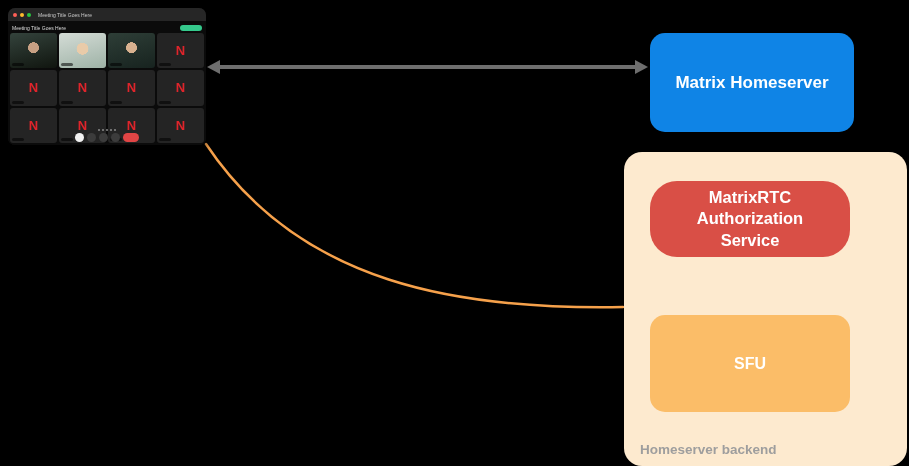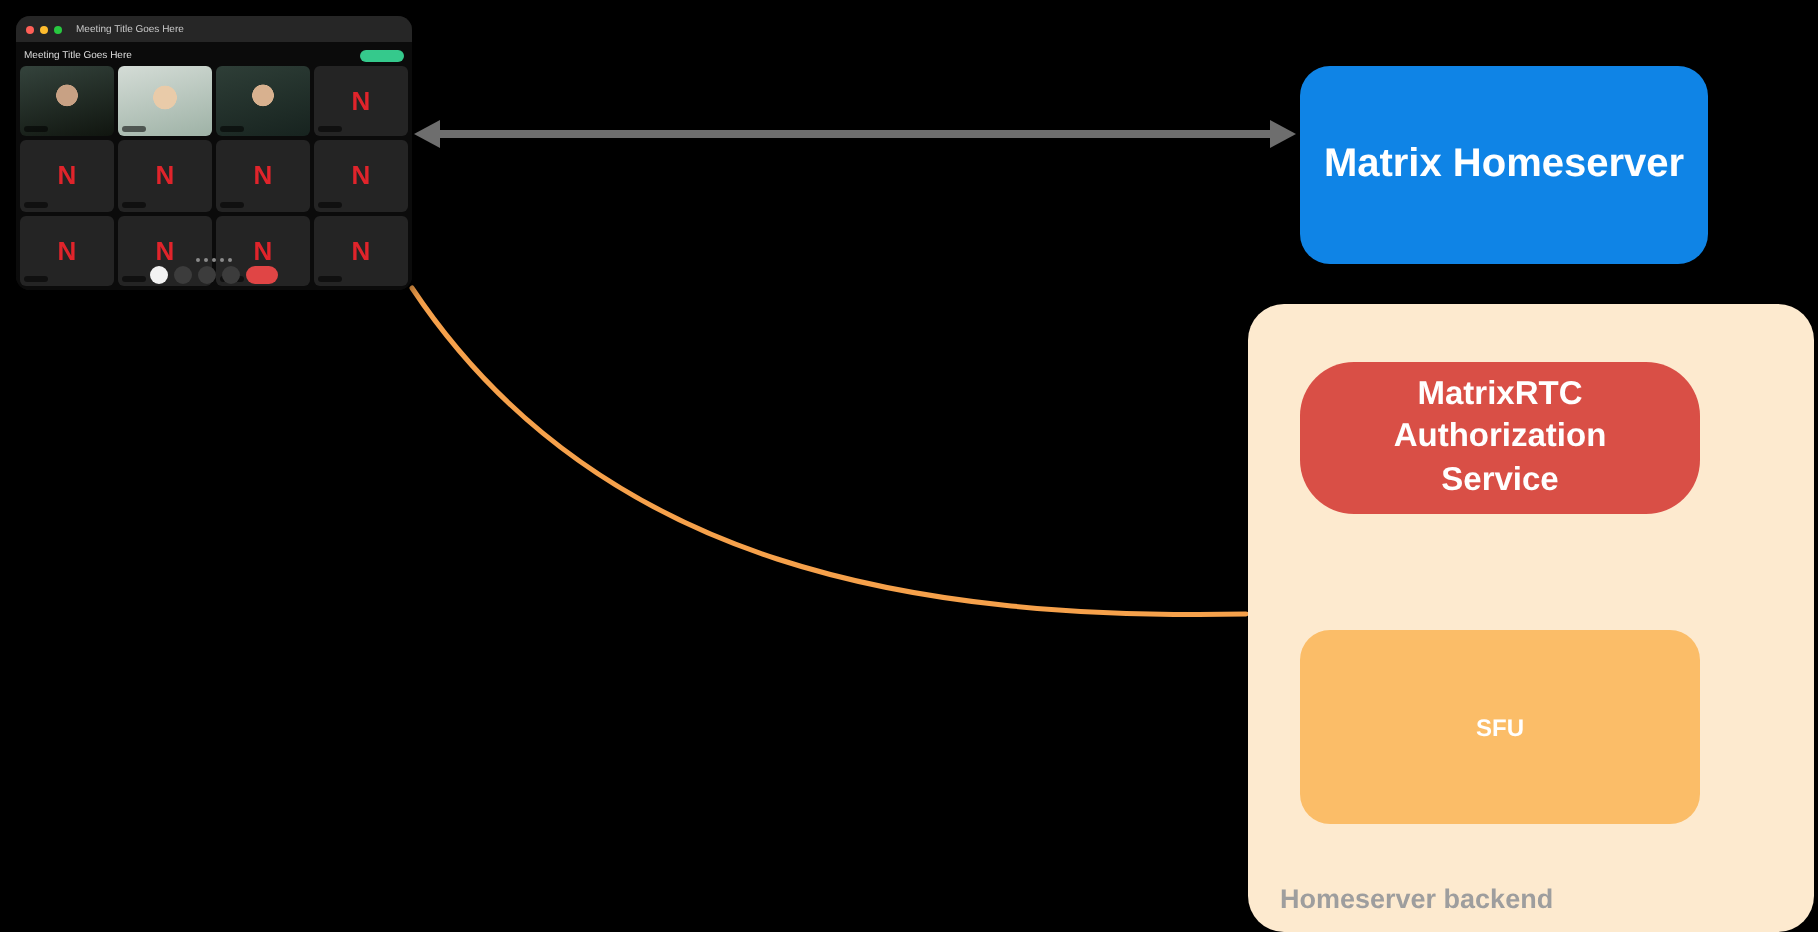--- a/index.html
+++ b/index.html
@@ -70,38 +70,38 @@
   .arrow-line { display:flex; align-items:center; height:14px; }
   .arrow-head { width:0; height:0; border-top:7px solid transparent; border-bottom:7px solid transparent; }
   .arrow-head.left { border-right:13px solid #6e6e6e; }
   .arrow-head.right { border-left:13px solid #6e6e6e; }
   .arrow-shaft { flex:1; height:4px; background:#6e6e6e; }
 
   
   .homeserver {
     position:absolute; left:650px; top:33px; width:204px; height:99px;
     background:#0f84e6; border-radius:15px; display:flex; align-items:center;
-    justify-content:center; color:#fff; font-weight:bold; font-size:20px; text-align:center;
+    justify-content:center; color:#fff; font-weight:bold; font-size:17px; text-align:center;
   }
 
   
   .backend {
     position:absolute; left:624px; top:152px; width:283px; height:314px;
     background:#fdeacf; border-radius:18px;
   }
   .auth-box {
     position:absolute; left:26px; top:29px; width:200px; height:76px;
     background:#d94f46; border-radius:27px; display:flex; align-items:center;
     justify-content:flex-start; color:#fff; font-weight:bold; font-size:16.5px;
     line-height:1.3; text-align:center; padding:0 20px; box-sizing:border-box;
   }
   .sfu-box {
     position:absolute; left:26px; top:163px; width:200px; height:97px;
     background:#fbbd68; border-radius:15px; display:flex; align-items:center;
-    justify-content:center; color:#fff; font-weight:bold; font-size:12px;
+    justify-content:center; color:#fff; font-weight:bold; font-size:16px;
   }
   .backend-label {
     position:absolute; left:16px; bottom:9px; color:#9e9e9e;
     font-weight:bold; font-size:13.5px;
   }
 </style>
 </head>
 <body>
 
 <div class="stage">

